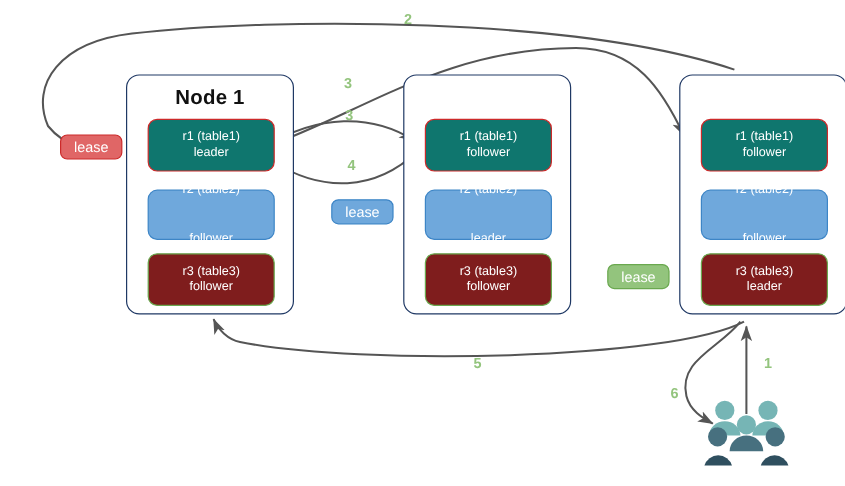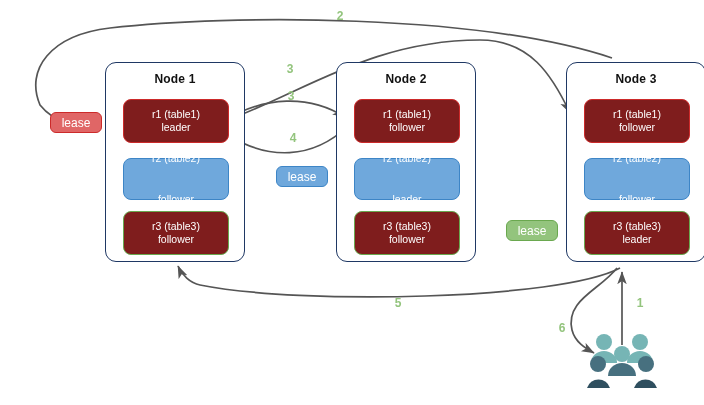--- a/index.html
+++ b/index.html
@@ -2,26 +2,26 @@
 <html><head>
 <meta charset="utf-8">
 <style>
   html,body{margin:0;padding:0;background:#ffffff;}
   body{width:704px;height:405px;position:relative;overflow:hidden;
        font-family:"Liberation Sans", sans-serif;}
   #canvas{position:absolute;left:0;top:0;width:704px;height:405px;}
   .node-box{position:absolute;border:1.6px solid #1f3864;border-radius:11px;
             background:#ffffff;box-sizing:border-box;}
   .node-title{position:absolute;left:0;right:0;top:9px;text-align:center;
-              font-size:12px;font-weight:bold;color:#111111;letter-spacing:.2px;}
+              font-size:17px;font-weight:bold;color:#111111;letter-spacing:.2px;}
   .replica{position:absolute;border-radius:8px;box-sizing:border-box;
            display:flex;flex-direction:column;align-items:center;justify-content:center;
            color:#ffffff;font-size:10.5px;line-height:13px;text-align:center;}
   .replica span{display:block;}
-  .rep-red{background:#7f1d1d;border:1.6px solid #cc2a2a;}
+  .rep-red{background:#0f766e;border:1.6px solid #cc2a2a;}
   .rep-blue{background:#6fa8dc;border:1.6px solid #3d85c6;gap:28px;}
   .rep-green{background:#7f1d1d;border:1.6px solid #6aa84f;}
   .lease{position:absolute;border-radius:6px;box-sizing:border-box;
          display:flex;align-items:center;justify-content:center;
          color:#ffffff;font-size:12px;}
   .lease-red{background:#e06666;border:1.5px solid #cc2a2a;}
   .lease-blue{background:#6fa8dc;border:1.5px solid #3d85c6;}
   .lease-green{background:#93c47d;border:1.5px solid #6aa84f;}
   .step-label{position:absolute;color:#93c47d;font-size:12px;font-weight:bold;
               text-align:center;}
@@ -65,37 +65,35 @@
       <span>r2 (table2)</span>
       <span>follower</span>
     </div>
     <div class="replica rep-green" style="left:17px;top:148px;width:106px;height:44px;">
       <span>r3 (table3)</span>
       <span>follower</span>
     </div>
   </div>
 
   <div class="node-box" style="left:336px;top:62px;width:140px;height:200px;">
-    <div class="node-title">Node 2</div>
     <div class="replica rep-red" style="left:17px;top:36px;width:106px;height:44px;">
       <span>r1 (table1)</span>
       <span>follower</span>
     </div>
     <div class="replica rep-blue" style="left:17px;top:95px;width:106px;height:42px;">
       <span>r2 (table2)</span>
       <span>leader</span>
     </div>
     <div class="replica rep-green" style="left:17px;top:148px;width:106px;height:44px;">
       <span>r3 (table3)</span>
       <span>follower</span>
     </div>
   </div>
 
   <div class="node-box" style="left:566px;top:62px;width:140px;height:200px;">
-    <div class="node-title">Node 3</div>
     <div class="replica rep-red" style="left:17px;top:36px;width:106px;height:44px;">
       <span>r1 (table1)</span>
       <span>follower</span>
     </div>
     <div class="replica rep-blue" style="left:17px;top:95px;width:106px;height:42px;">
       <span>r2 (table2)</span>
       <span>follower</span>
     </div>
     <div class="replica rep-green" style="left:17px;top:148px;width:106px;height:44px;">
       <span>r3 (table3)</span>

